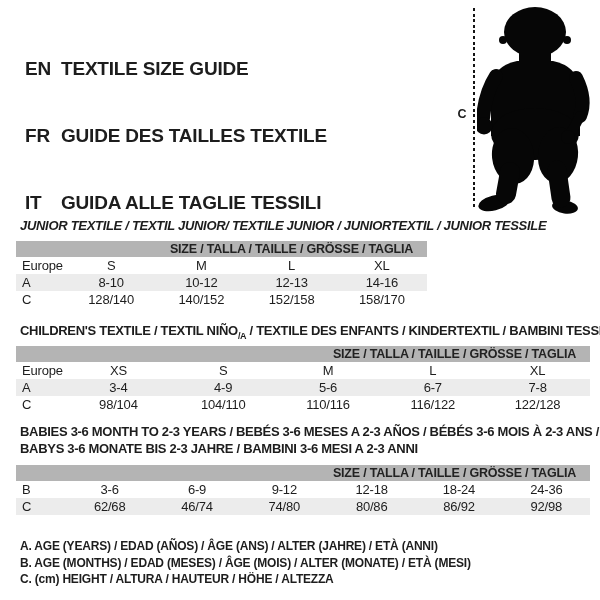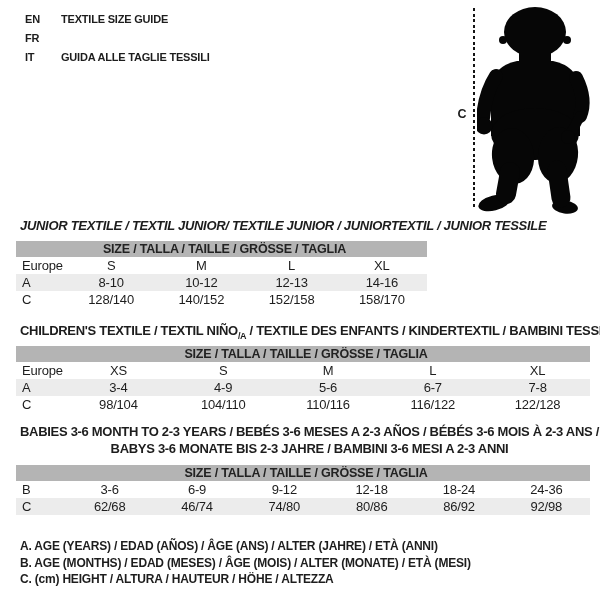--- a/index.html
+++ b/index.html
@@ -3,62 +3,63 @@
 <meta charset="utf-8">
 <style>
   * { margin:0; padding:0; box-sizing:border-box; }
   html,body { width:600px; height:600px; background:#ffffff; }
   body { font-family:"Liberation Sans", sans-serif; color:#1d1d1d; position:relative; overflow:hidden; }
 
   .abs { position:absolute; }
 
   
   .lang-block { left:25px; top:13px; }
-  .lang-row { display:flex; height:19px; align-items:flex-start; font-weight:bold; font-size:11px; letter-spacing:-0.2px; }
+  .lang-row { display:flex; height:19px; align-items:flex-end; font-weight:bold; font-size:19px; letter-spacing:-0.2px;margin-top:48px; }
   .lang-code { width:36px; }
 
   
   .dash-line { left:473px; top:8px; width:2px; height:199px;
     background:repeating-linear-gradient(to bottom,#141414 0px,#141414 3px,transparent 3px,transparent 5.6px); }
   .c-label { left:454px; top:107px; width:16px; text-align:center; font-weight:bold; font-size:12.5px; }
   .baby-svg { left:477px; top:4px; }
 
   
   .tbl-title { font-weight:bold; font-size:13px; letter-spacing:-0.3px; white-space:nowrap; }
   #t1-title { left:20px; top:218px;font-style:italic; }
   #t2-title { left:20px; top:323px; }
-  #t3-title { left:20px; top:423px; line-height:17px;text-align:center; }
+  #t3-title { left:20px; top:423px; line-height:17px; }
   .sub-part { font-size:9px; vertical-align:sub; }
 
   
   table { position:absolute; border-collapse:collapse; table-layout:fixed; font-size:13px; letter-spacing:-0.2px; }
   #table1 { left:16px; top:241px; width:411px; }
   #table2 { left:16px; top:346px; width:574px; }
   #table3 { left:16px; top:465px; width:574px; }
-  th.bar { background:#b4b4b4; color:#222; font-weight:bold; font-size:12.5px; text-align:center; height:16px; padding:0 0 1px 6px; }
+  th.bar { background:#b4b4b4; color:#222; font-weight:bold; font-size:12.5px; text-align:right; height:16px; padding:0 14px 1px 6px; }
   td { height:17px; text-align:center; font-weight:normal; }
   td.lbl { text-align:left; padding-left:6px;margin-left:16px; }
   tr.alt { background:#ececec; }
   col.lblcol { width:50px; }
 
   
   .footnotes { left:20px; top:538px; font-weight:bold; font-size:12px; line-height:16.5px; letter-spacing:-0.2px; white-space:nowrap; }
 </style>
 </head>
 <body>
 
 <div>
 
   <div class="abs lang-block">
     <div class="lang-row">
       <span class="lang-code">EN</span>
       <span>TEXTILE SIZE GUIDE</span>
     </div>
     <div class="lang-row">
       <span class="lang-code">FR</span>
+      <span>GUIDE DES TAILLES TEXTILE</span>
     </div>
     <div class="lang-row">
       <span class="lang-code">IT</span>
       <span>GUIDA ALLE TAGLIE TESSILI</span>
     </div>
   </div>
 
   <div class="abs dash-line"></div>
   <div class="abs c-label">C</div>
   <svg class="abs baby-svg" width="120" height="212" viewBox="0 0 120 212" aria-hidden="true">

